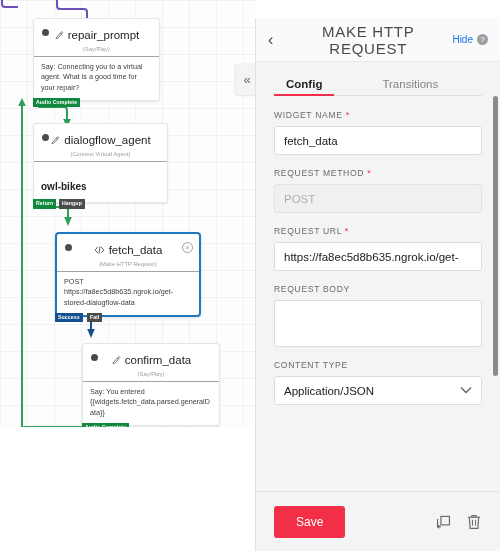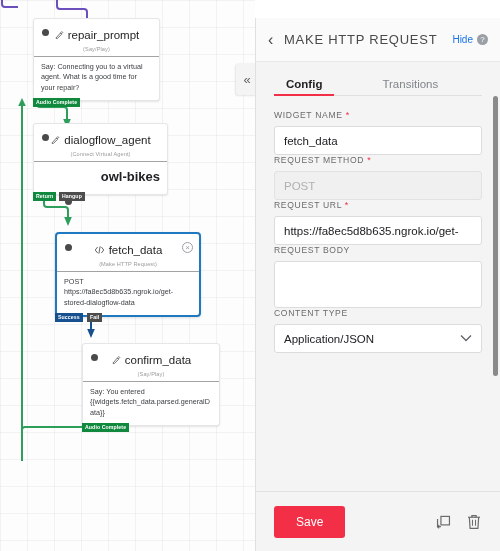--- a/index.html
+++ b/index.html
@@ -8,21 +8,21 @@
     width: 500px; height: 551px;
     overflow: hidden;
     font-family: "Liberation Sans", sans-serif;
     background: #ffffff;
   }
   #app { position: relative; width: 500px; height: 551px; overflow: hidden; }
 
   
   #canvas {
     position: absolute; left: 0; top: 0;
-    width: 255px; height: 551px;
+    width: 255px; height: 427px;
     background-color: #fdfdfd;
     background-image:
       linear-gradient(to right, rgba(0,0,0,0.045) 1px, transparent 1px),
       linear-gradient(to bottom, rgba(0,0,0,0.045) 1px, transparent 1px);
     background-size: 27px 27px;
     overflow: hidden;
   }
   #wires { position: absolute; left: 0; top: 0; width: 255px; height: 551px; }
 
   .node {
@@ -63,21 +63,21 @@
     font-size: 5.6px; color: #9b9b9b; text-align: center;
     margin-top: 2px; letter-spacing: .1px;
   }
   .node-body {
     border-top: 1px solid #a3a3a3;
     padding: 5px 7px 7px 7px;
     font-size: 7.2px; line-height: 1.45;
     color: #3c4043;
     word-break: break-word;
   }
-  .node-body.center { text-align: right; font-weight: bold; color: #202124; font-size: 13px; padding-top:6px; }
+  .node-body.center { text-align: left; font-weight: bold; color: #202124; font-size: 10px; padding-top:18px; }
 
   .badge {
     position: absolute;
     font-size: 5.2px; color: #ffffff;
     padding: 2px 3px 2px 3px;
     line-height: 1;
     white-space: nowrap;
     font-weight: bold;
     letter-spacing: .1px;
   }
@@ -113,22 +113,22 @@
   }
   #panel-head {
     height: 44px; flex: 0 0 44px;
     background: #fafafa;
     border-bottom: 1px solid #e8e8e8;
     display: flex; align-items: center;
     padding: 0 12px;
   }
   #back-btn { color: #4a4a4a; font-size: 16px; line-height: 1; cursor: pointer; width: 16px; }
   #panel-title {
-    flex: 1; 
-    font-size: 13px; color: #4a4a4a;
+    flex: 1; text-align: center;
+    font-size: 15px; color: #4a4a4a;
     letter-spacing: .75px;
   }
   #hide-link { font-size: 10px; color: #1a73e8; cursor: pointer; margin-right: 4px; }
   .help-icon {
     width: 11px; height: 11px; border-radius: 50%;
     background: #9aa0a6; color: #fff;
     font-size: 8px; line-height: 11px; text-align: center;
     display: inline-block; cursor: pointer;
   }
 
@@ -154,21 +154,21 @@
     content: ""; position: absolute; left: 0; right: 0; bottom: 0;
     height: 2px; background: #f22f46;
   }
 
   #form {
     flex: 1 1 auto;
     padding: 14px 18px 10px 18px;
     overflow: hidden;
     position: relative;
   }
-  .fld { }
+  .fld { margin-bottom: 13px; }
   .flabel {
     font-size: 8.6px; color: #6b6b6b;
     letter-spacing: .65px; margin-bottom: 6px;
   }
   .req { color: #f22f46; font-size: 9px; }
   .input {
     height: 29px; border: 1px solid #dcdcdc; border-radius: 3px;
     background: #ffffff;
     display: flex; align-items: center;
     padding: 0 9px;

